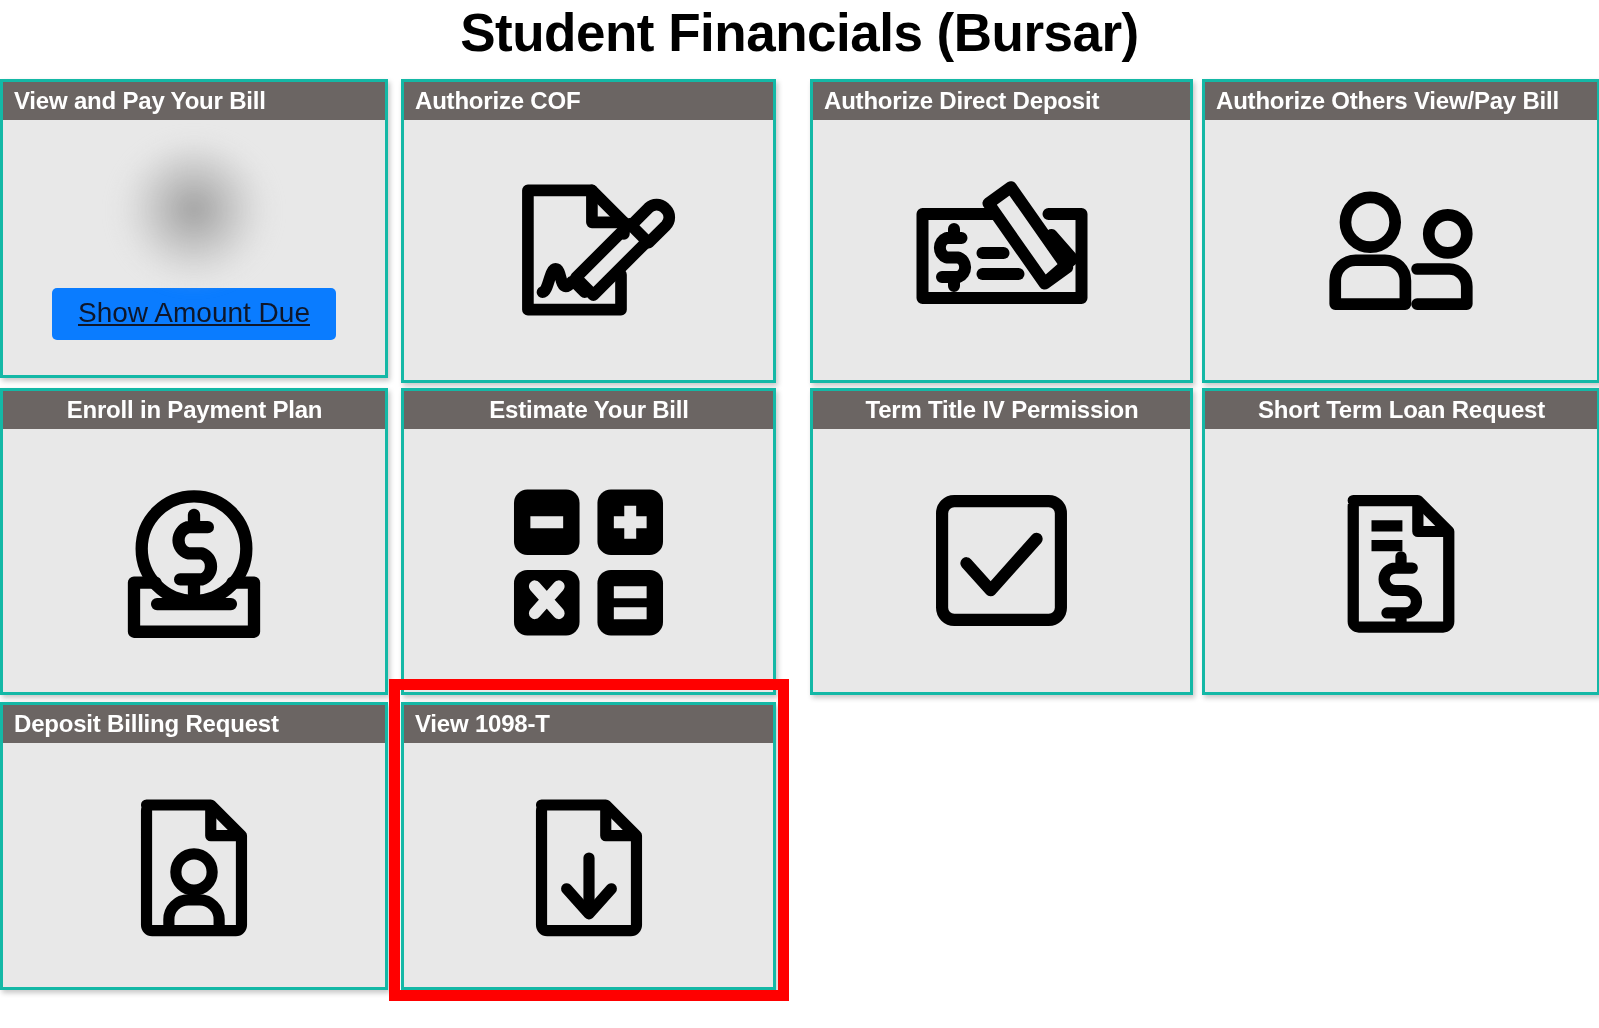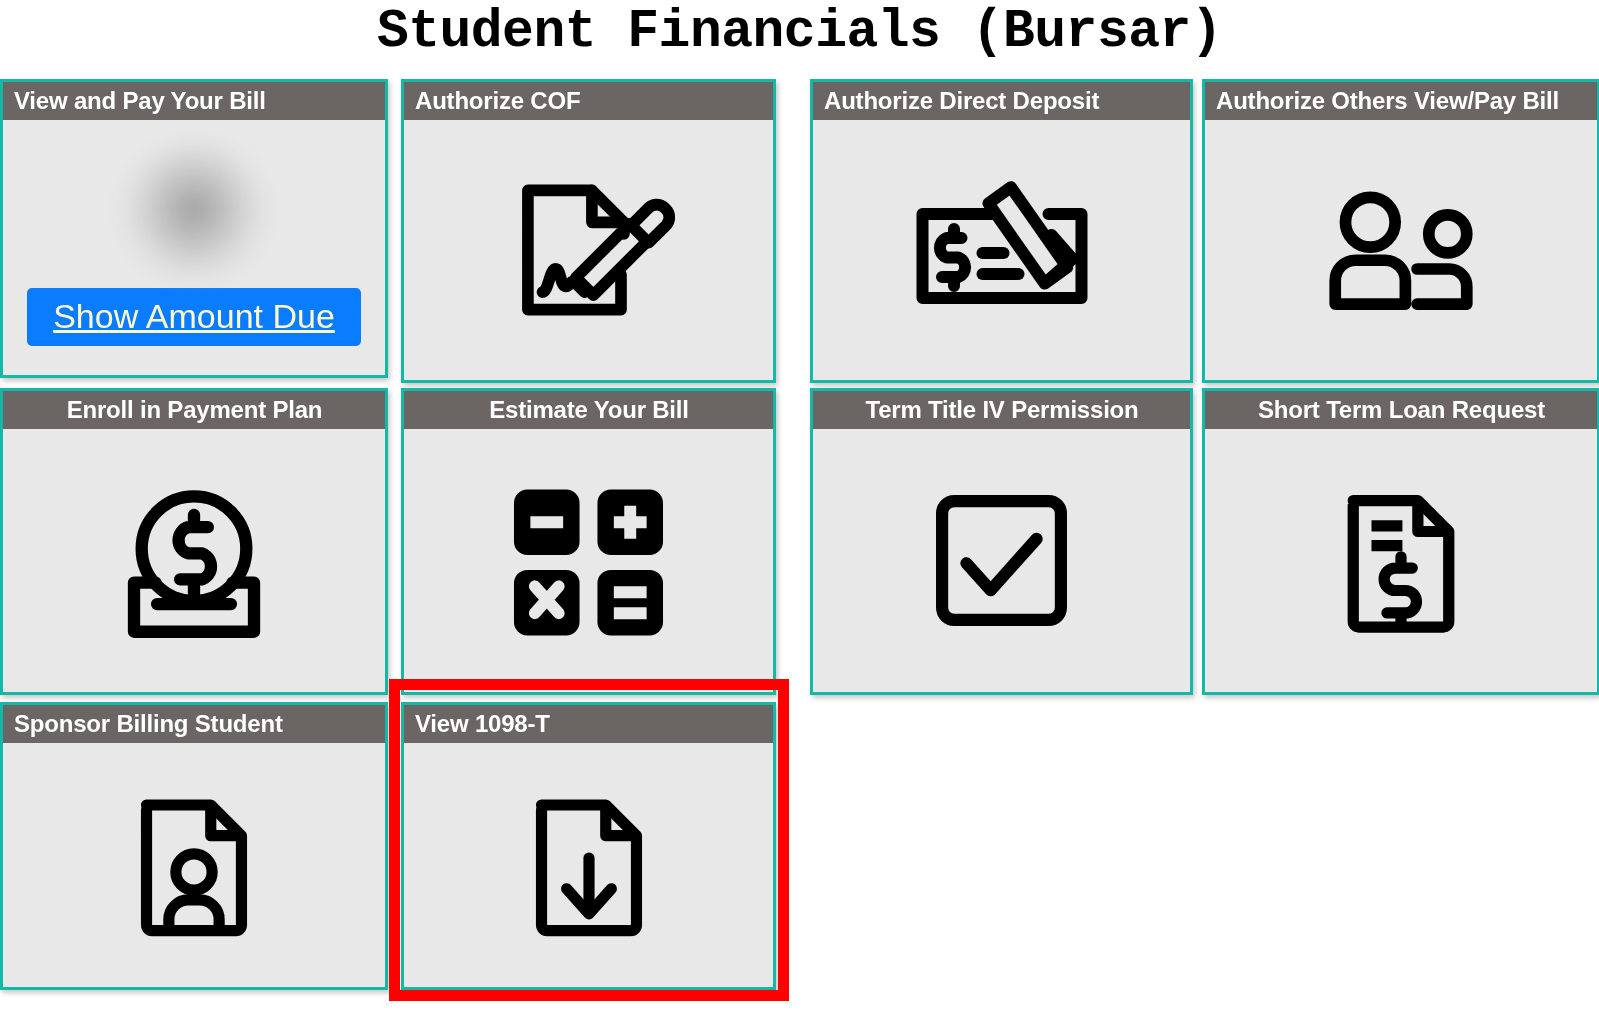--- a/index.html
+++ b/index.html
@@ -17,21 +17,21 @@
 
   .page-title {
     text-align: center;
     font-size: 53px;
     font-weight: bold;
     color: #000000;
     letter-spacing: -0.5px;
     margin: 0;
     padding: 4px 0 2px 0;
     line-height: 1.08;
-    font-family: Liberation Mono, monospace;
+    font-family: Liberation Sans, sans-serif;
   }
 
   .grid {
     position: absolute;
     left: 0;
     top: 79px;
     width: 1599px;
   }
 
   .row {
@@ -110,24 +110,24 @@
         rgba(140,140,140,0.78) 0%,
         rgba(165,165,165,0.55) 32%,
         rgba(200,200,200,0.30) 58%,
         rgba(232,232,232,0.0) 78%);
     filter: blur(9px);
     margin-bottom: 6px;
   }
 
   .show-amount-btn {
     background: #0a7cff;
-    color: #fef9c3;
+    color: #0f172a;
     border: none;
     border-radius: 5px;
-    font-size: 34px;
+    font-size: 28px;
     font-family: "Liberation Sans", sans-serif;
     padding: 11px 26px 13px 26px;
     text-decoration: underline;
     cursor: pointer;
     line-height: 1;
     white-space: nowrap;
   }
 
   
   .highlight-box {
@@ -295,21 +295,21 @@
         </div>
       </div>
     </div>
 
   </div>
 
   <div class="row row-3">
 
     <div class="tile-slot">
       <div class="tile w1 h-r3">
-        <div class="tile-header">Sponsor Billing Student</div>
+        <div class="tile-header">Deposit Billing Request</div>
         <div class="tile-body">
           <div class="icon-wrap">
             <svg width="118" height="148" viewBox="0 0 84 106">
               <path d="M8 10 h46 l22 22 v64 a4 4 0 0 1 -4 4 h-60 a4 4 0 0 1 -4 -4 v-82 a4 4 0 0 1 4 -4 z" fill="none" stroke="#000" stroke-width="8" stroke-linejoin="round"></path>
               <path d="M54 10 v22 h22" fill="none" stroke="#000" stroke-width="8" stroke-linejoin="round"></path>
               <circle cx="42" cy="58" r="13" fill="none" stroke="#000" stroke-width="8"></circle>
               <path d="M24 100 v-8 a14 14 0 0 1 14 -14 h8 a14 14 0 0 1 14 14 v8" fill="none" stroke="#000" stroke-width="8" stroke-linejoin="round"></path>
             </svg>
           </div>
         </div>

